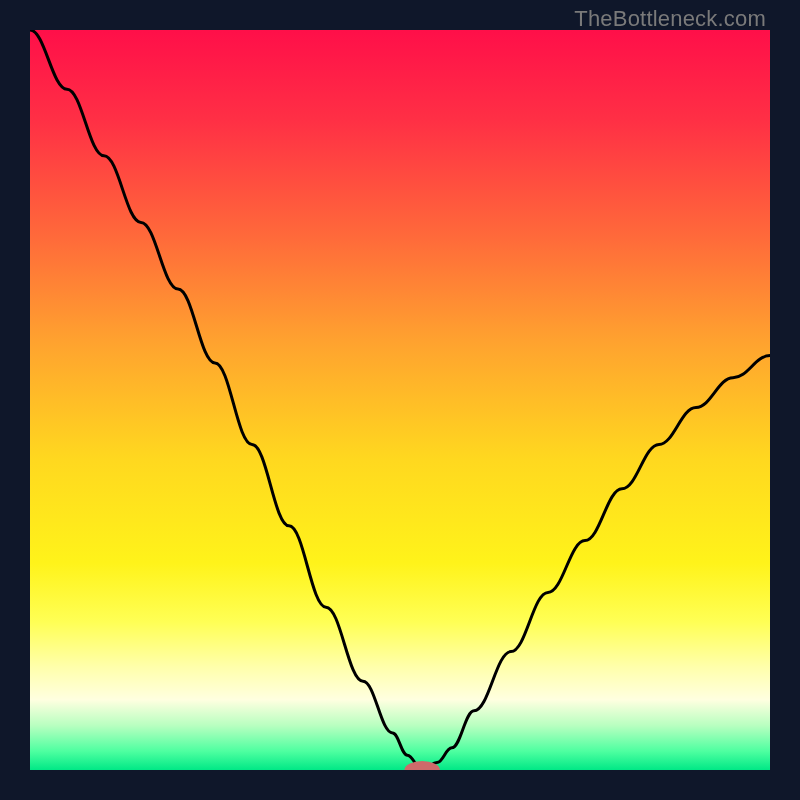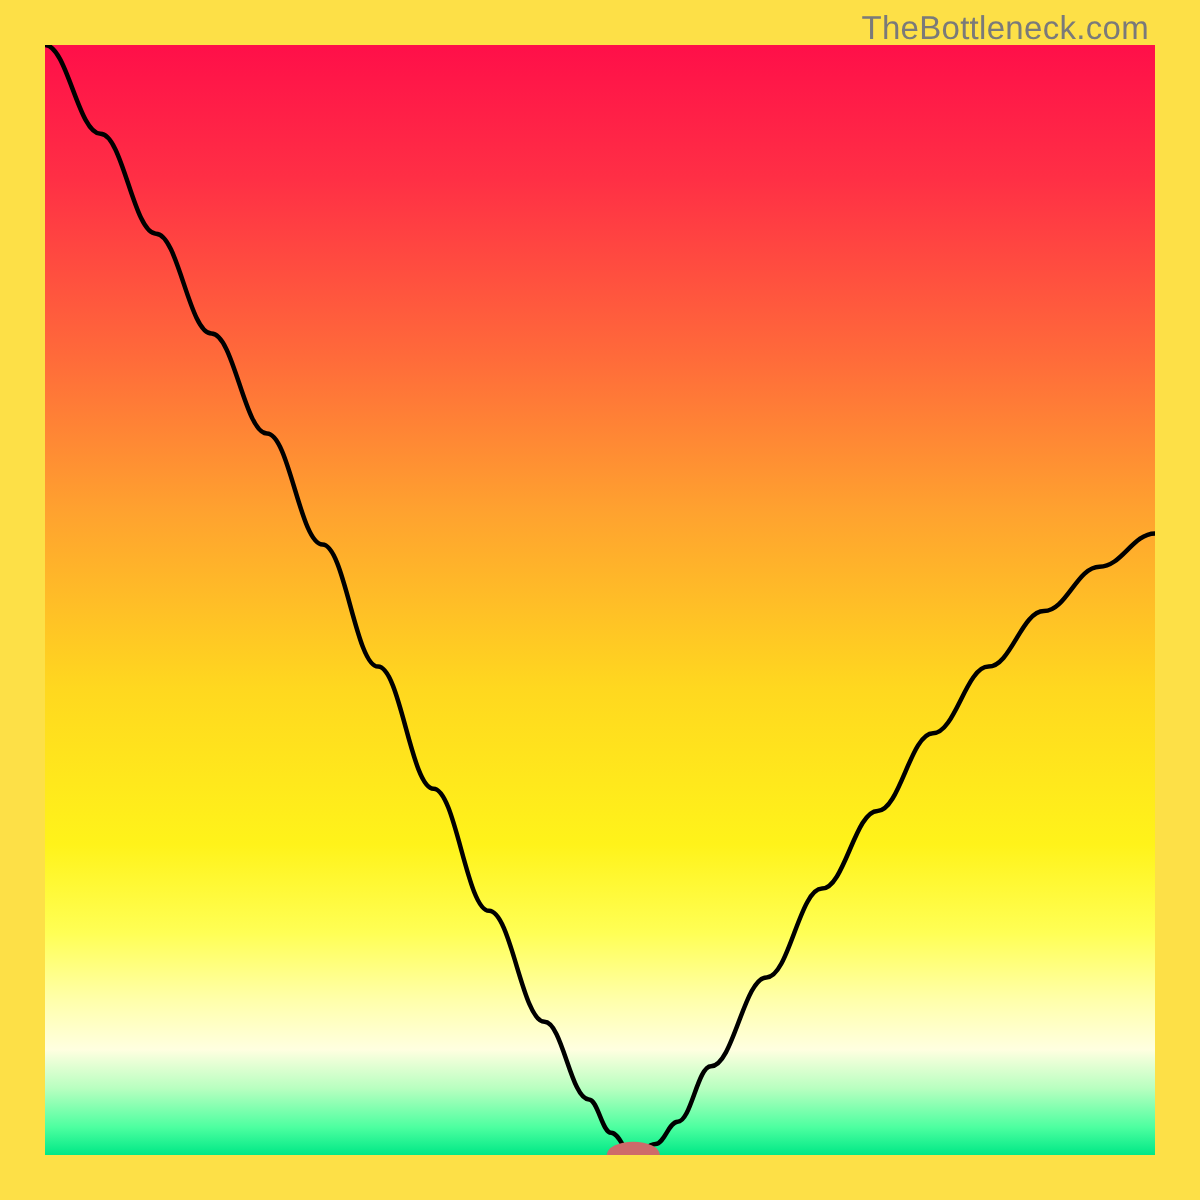--- a/index.html
+++ b/index.html
@@ -10,21 +10,21 @@
     background: #000;
     overflow: hidden;
     font-family: Arial, Helvetica, sans-serif;
   }
   .frame {
     position: absolute;
     left: 0;
     top: 0;
     width: 800px;
     height: 800px;
-    background: #fde047;
+    background: #0f172a;
   }
   .plot-area {
     position: absolute;
     left: 30px;
     top: 30px;
     width: 740px;
     height: 740px;
     overflow: hidden;
   }
   .gradient-bg {

